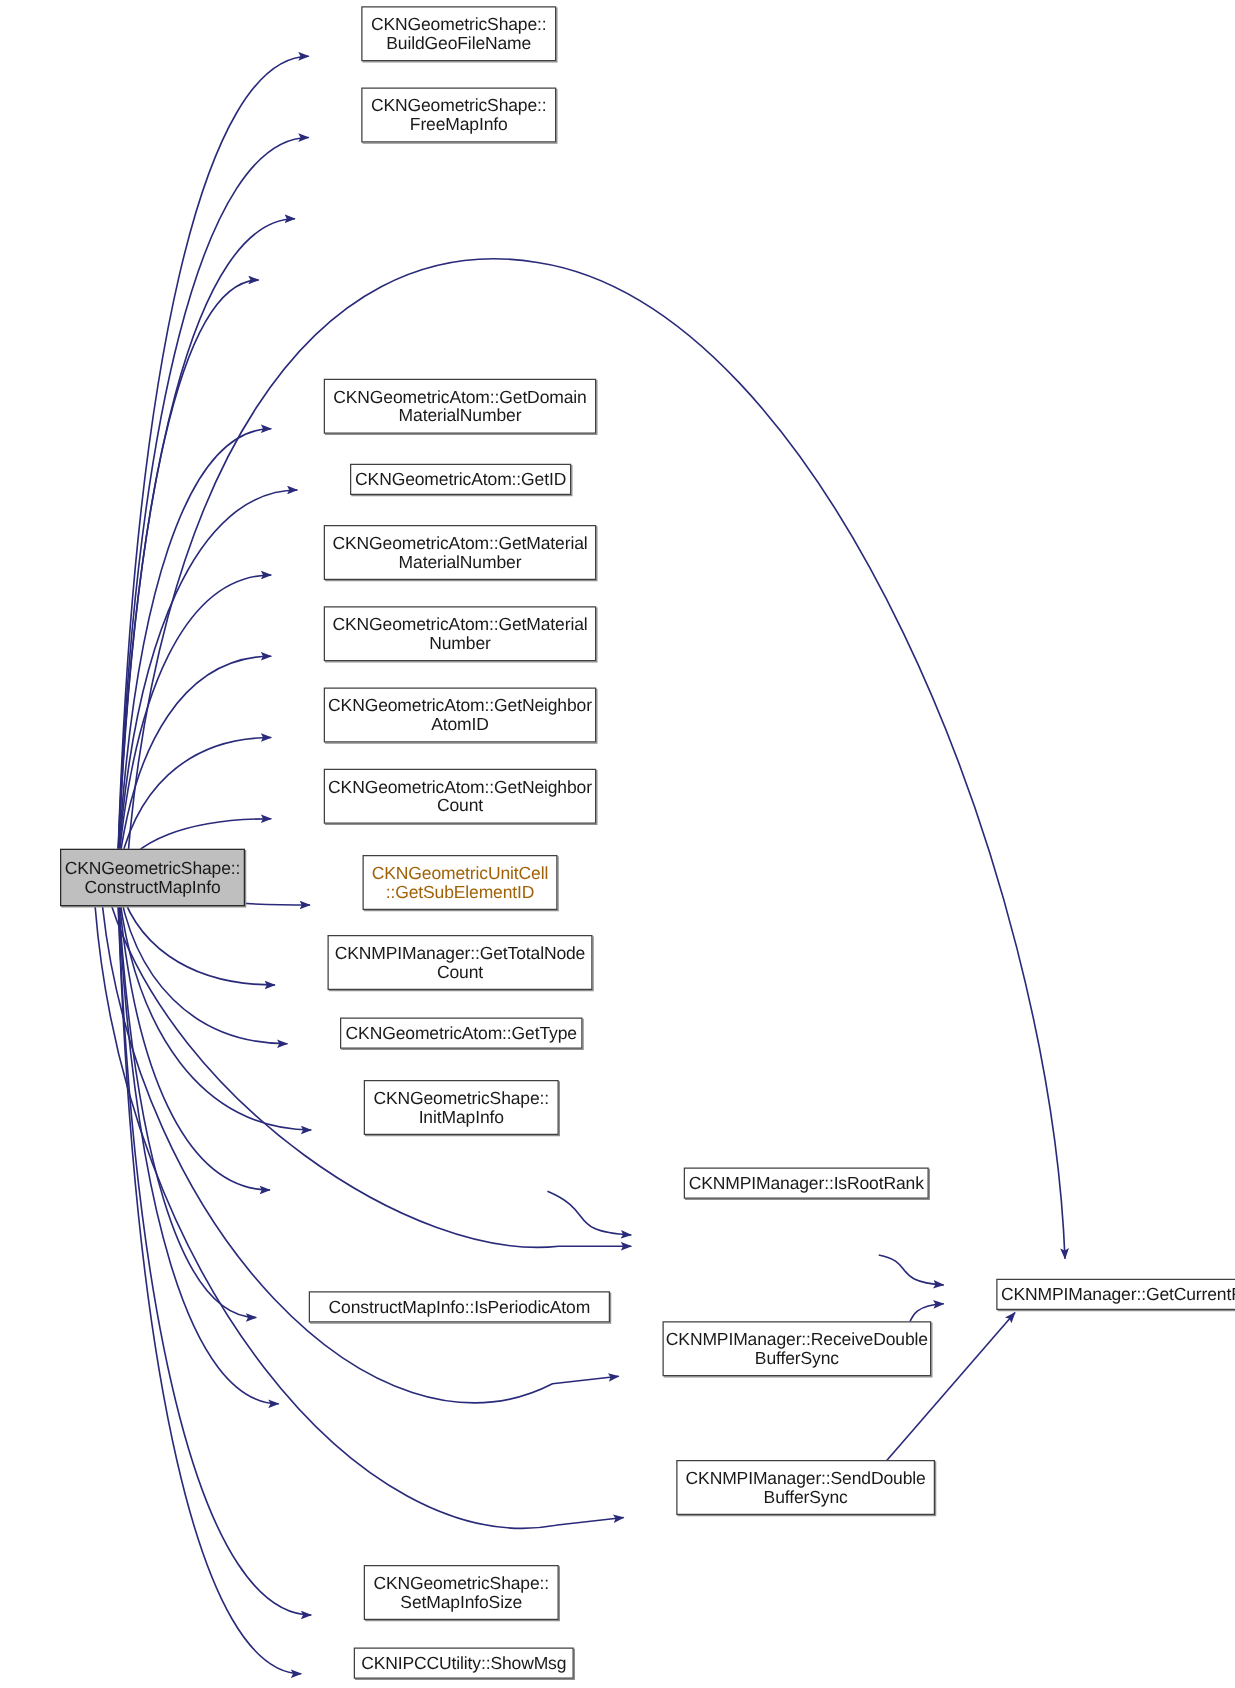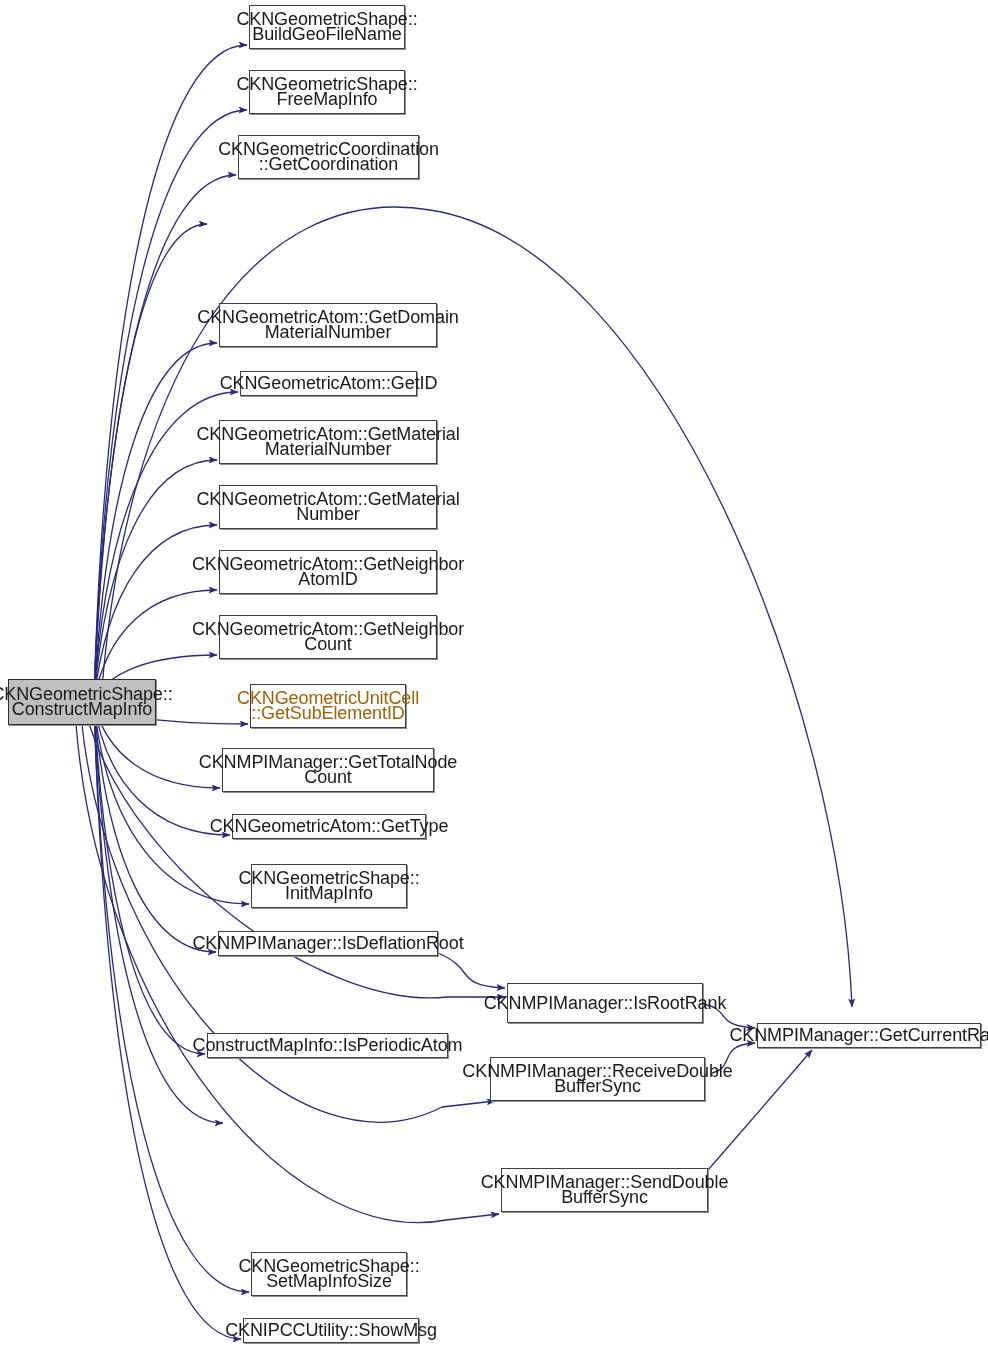--- a/index.html
+++ b/index.html
@@ -29,29 +29,30 @@
     top: 0;
     width: 988px;
     height: 1350px;
   }
   .node {
     position: absolute;
     box-sizing: border-box;
     border: 1px solid #404040;
     background: #ffffff;
     color: #1a1a1a;
-    font-size: 18px;
+    font-size: 14px;
     line-height: 14.6px;
     display: flex;
     align-items: center;
     justify-content: center;
     text-align: center;
     white-space: pre-line;
     letter-spacing: -0.1px;
     box-shadow: 1px 1px 0 0 #8f8f8f;
+    margin-left: 40px;
   }
   .node.root {
     background: #bfbfbf;
     border-color: #2b2b2b;
   }
   .node.highlight-text {
     color: #a16207;
   }
 </style>
 </head>
@@ -96,42 +97,39 @@
       </g>
   </svg>
 
   <div id="node-layer">
       <div class="node root" style="left: 8px; top: 679px; width: 148px; height: 46px;">CKNGeometricShape::
 ConstructMapInfo</div>
       <div class="node" style="left: 249px; top: 5px; width: 156px; height: 44px;">CKNGeometricShape::
 BuildGeoFileName</div>
       <div class="node" style="left: 249px; top: 70px; width: 156px; height: 44px;">CKNGeometricShape::
 FreeMapInfo</div>
-      <div class="node" style="left: 238px; top: 135px; width: 181px; height: 44px;">CKNGeometricCoordination
-::GetCoordination</div>
       <div class="node" style="left: 219px; top: 303px; width: 218px; height: 44px;">CKNGeometricAtom::GetDomain
 MaterialNumber</div>
       <div class="node" style="left: 240px; top: 371px; width: 177px; height: 25px;">CKNGeometricAtom::GetID</div>
       <div class="node" style="left: 219px; top: 420px; width: 218px; height: 44px;">CKNGeometricAtom::GetMaterial
 MaterialNumber</div>
       <div class="node" style="left: 219px; top: 485px; width: 218px; height: 44px;">CKNGeometricAtom::GetMaterial
 Number</div>
       <div class="node" style="left: 219px; top: 550px; width: 218px; height: 44px;">CKNGeometricAtom::GetNeighbor
 AtomID</div>
       <div class="node" style="left: 219px; top: 615px; width: 218px; height: 44px;">CKNGeometricAtom::GetNeighbor
 Count</div>
       <div class="node highlight-text" style="left: 250px; top: 684px; width: 156px; height: 44px;">CKNGeometricUnitCell
 ::GetSubElementID</div>
       <div class="node" style="left: 222px; top: 748px; width: 212px; height: 44px;">CKNMPIManager::GetTotalNode
 Count</div>
       <div class="node" style="left: 232px; top: 814px; width: 194px; height: 25px;">CKNGeometricAtom::GetType</div>
       <div class="node" style="left: 251px; top: 864px; width: 156px; height: 44px;">CKNGeometricShape::
 InitMapInfo</div>
-      <div class="node" style="left: 218px; top: 931px; width: 220px; height: 25px;">CKNMPIManager::IsDeflationRoot</div>
-      <div class="node" style="left: 507px; top: 983px; width: 196px; height: 40px;">CKNMPIManager::IsRootRank</div>
+      <div class="node" style="left: 507px; top: 934px; width: 196px; height: 25px;">CKNMPIManager::IsRootRank</div>
       <div class="node" style="left: 757px; top: 1023px; width: 224px; height: 25px;">CKNMPIManager::GetCurrentRank</div>
       <div class="node" style="left: 207px; top: 1033px; width: 241px; height: 25px;">ConstructMapInfo::IsPeriodicAtom</div>
       <div class="node" style="left: 490px; top: 1057px; width: 215px; height: 44px;">CKNMPIManager::ReceiveDouble
 BufferSync</div>
       <div class="node" style="left: 501px; top: 1168px; width: 207px; height: 44px;">CKNMPIManager::SendDouble
 BufferSync</div>
       <div class="node" style="left: 251px; top: 1252px; width: 156px; height: 44px;">CKNGeometricShape::
 SetMapInfoSize</div>
       <div class="node" style="left: 243px; top: 1318px; width: 176px; height: 25px;">CKNIPCCUtility::ShowMsg</div>
     </div>

